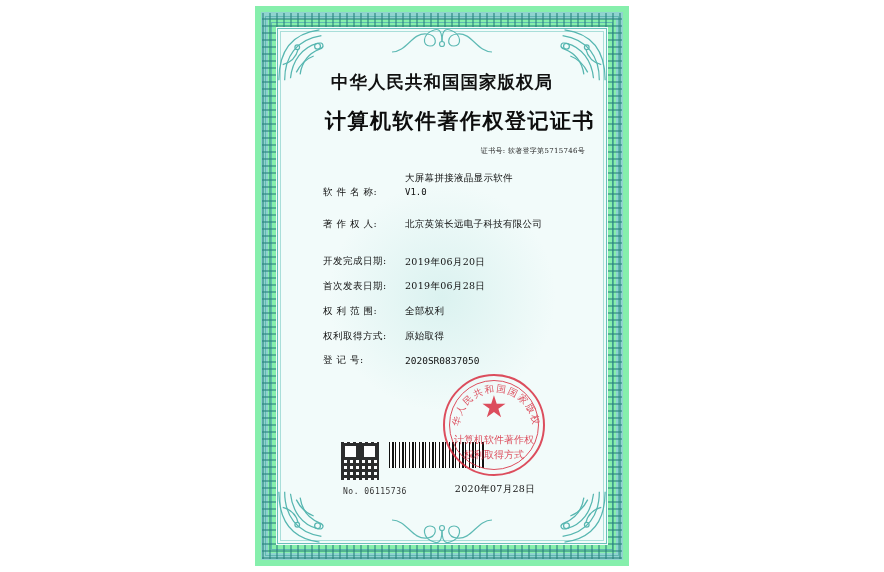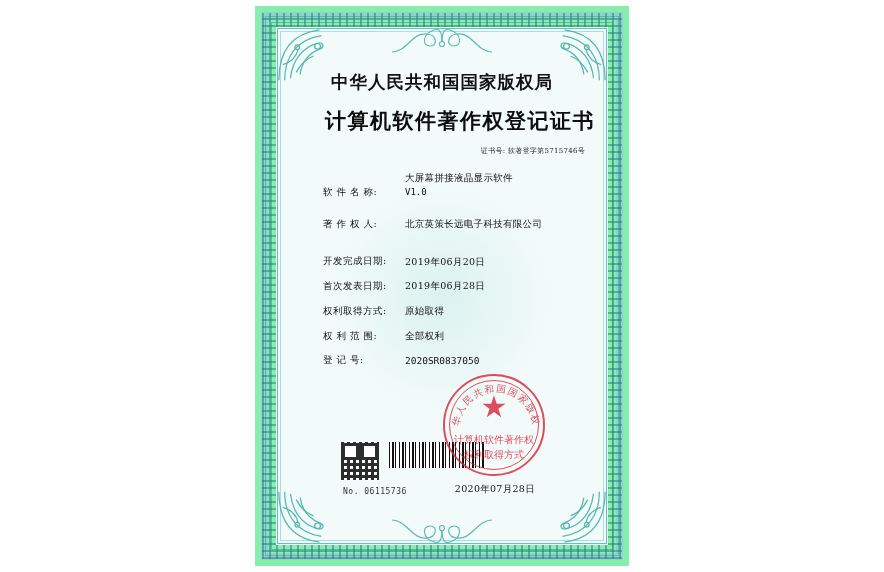--- a/index.html
+++ b/index.html
@@ -447,27 +447,27 @@
           <div class="field-label">开发完成日期:</div>
           <div class="field-value">2019年06月20日</div>
         </div>
 
         <div class="field-row">
           <div class="field-label">首次发表日期:</div>
           <div class="field-value">2019年06月28日</div>
         </div>
 
         <div class="field-row">
+          <div class="field-label">权 利 范 围:</div>
+          <div class="field-value">全部权利</div>
+        </div>
+
+        <div class="field-row">
           <div class="field-label">权利取得方式:</div>
           <div class="field-value">原始取得</div>
-        </div>
-
-        <div class="field-row">
-          <div class="field-label">权 利 范 围:</div>
-          <div class="field-value">全部权利</div>
         </div>
 
         <div class="field-row">
           <div class="field-label">登 记 号:</div>
           <div class="field-value mono">2020SR0837050</div>
         </div>
 
       </div>
 
 

